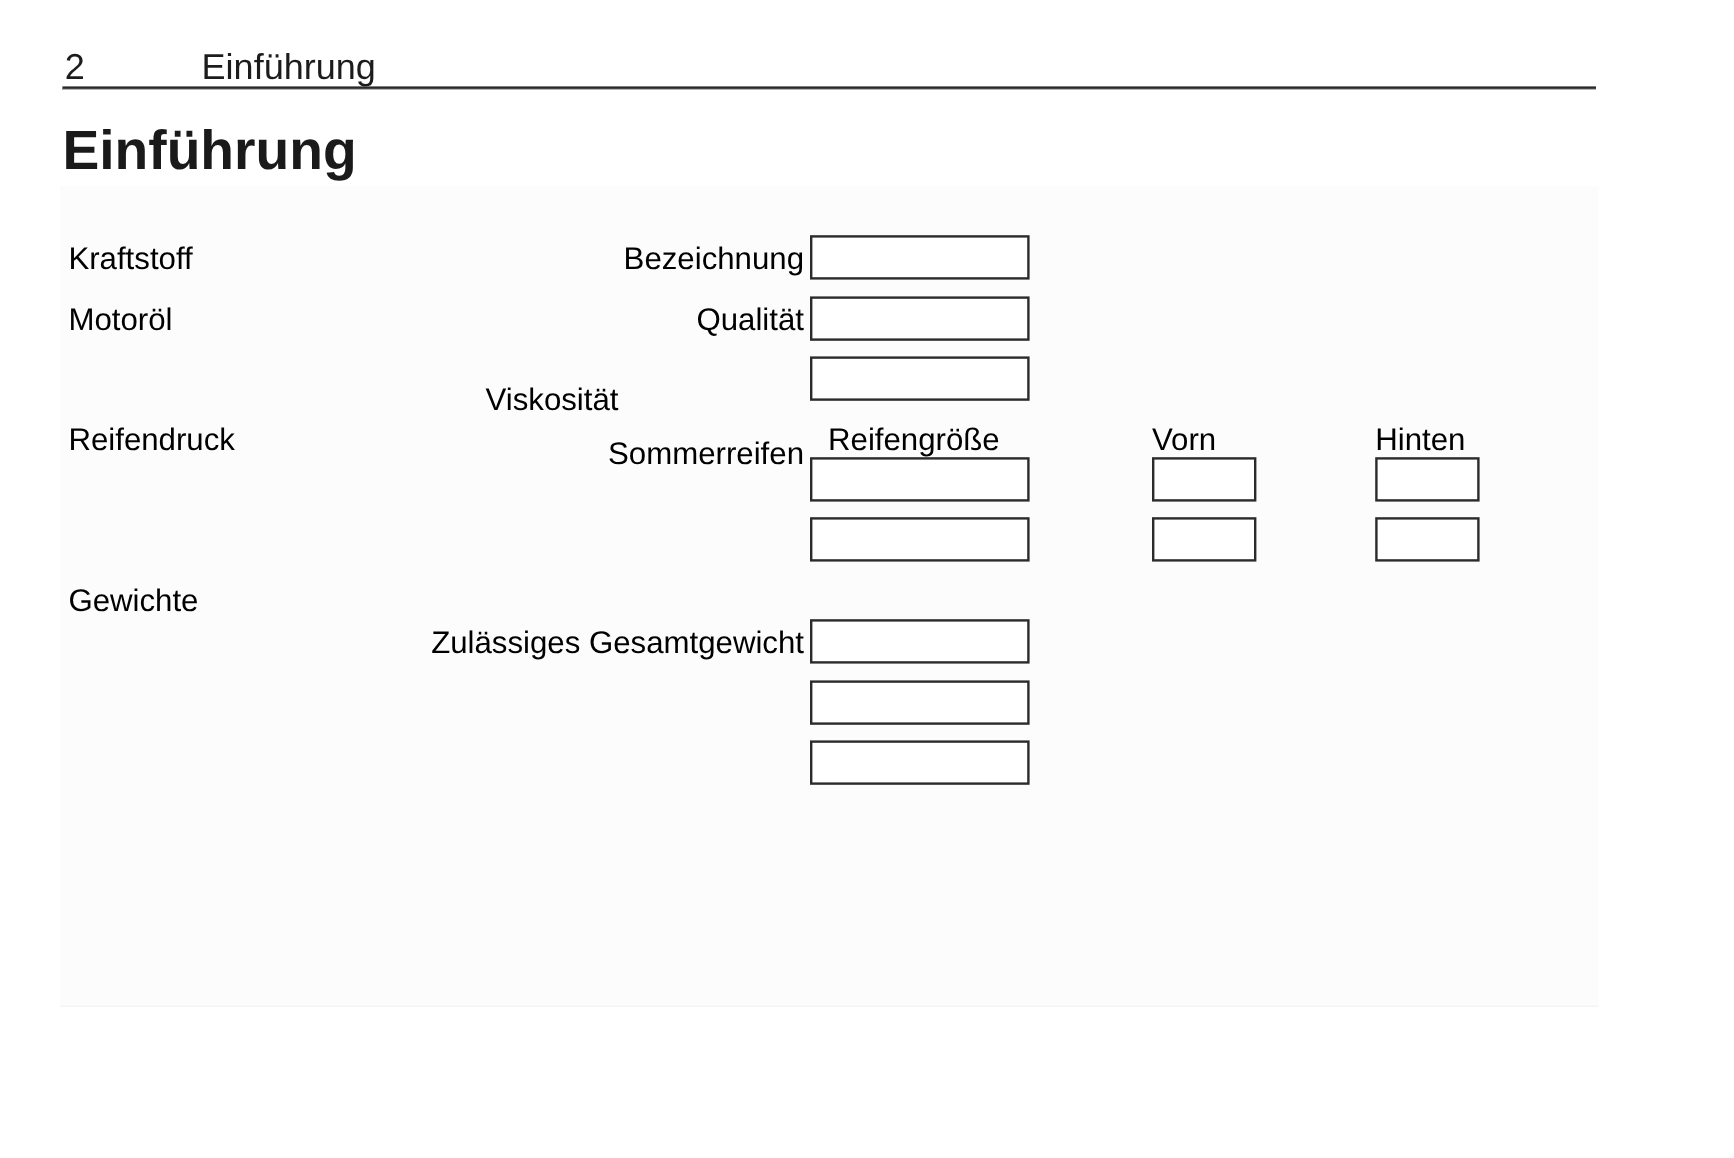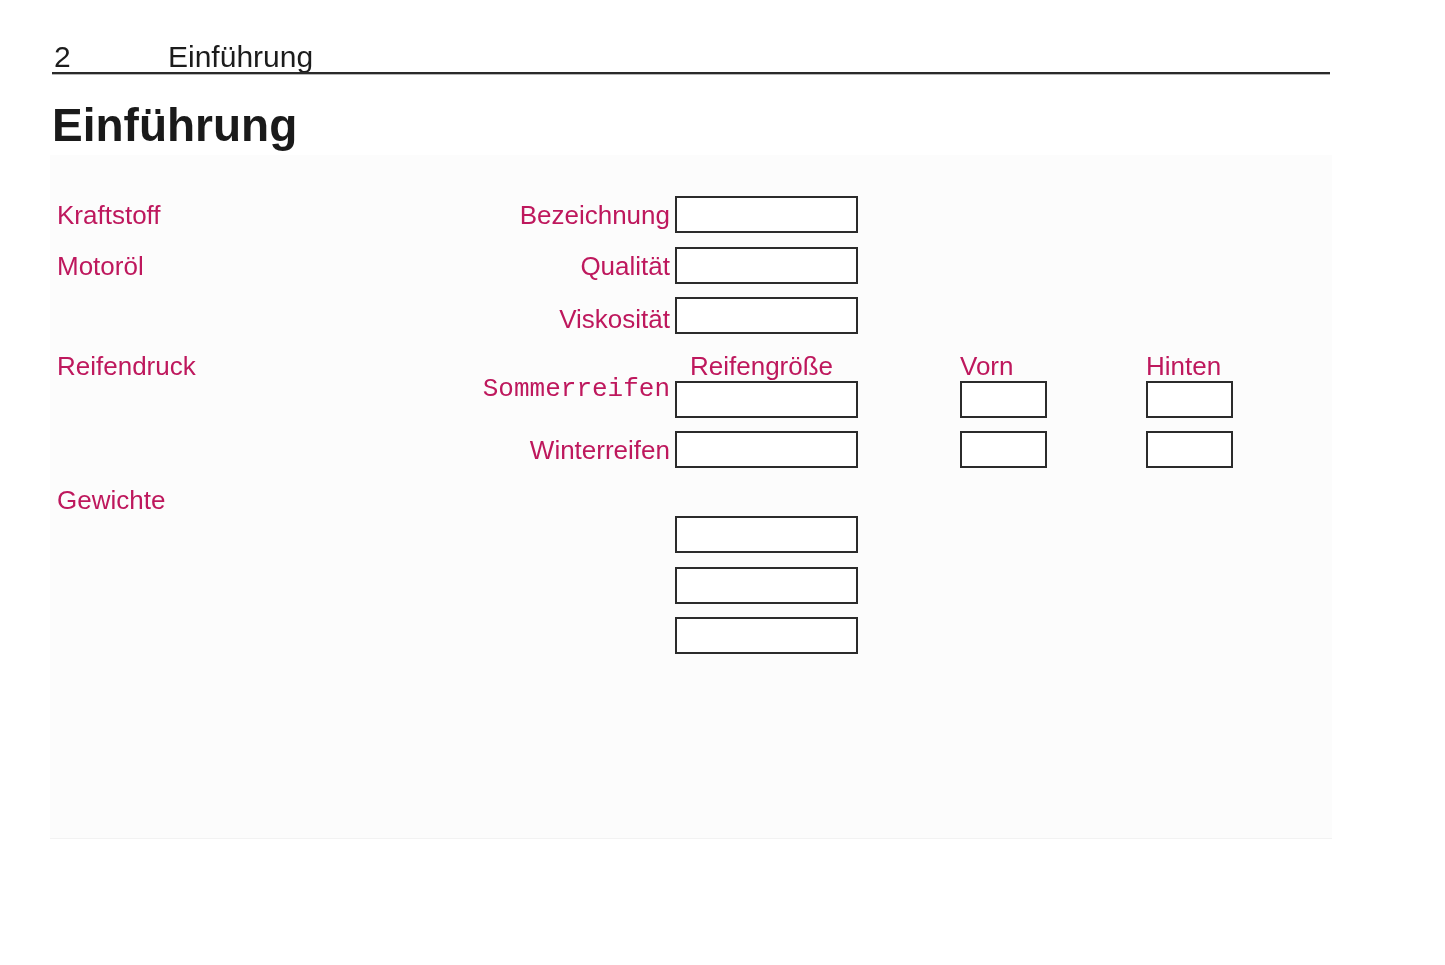--- a/index.html
+++ b/index.html
@@ -62,21 +62,21 @@
     width: 1282px;
     height: 683px;
     background: #fcfcfc;
     border-bottom: 1px solid #f2f2f2;
   }
   
   .lbl {
     position: absolute;
     font-size: 26px;
     line-height: 30px;
-    color: #be185d;
+    color: #000000;
     white-space: nowrap;
   }
   .left-col  { left: 57px; }
   .right-lbl { left: 250px; width: 420px; text-align: right; }
   .colhead-groesse { left: 678px; margin-left: 12px; }
   .colhead-vorn    { left: 960px; }
   .colhead-hinten  { left: 1146px; }
   
   .box {
     position: absolute;
@@ -91,23 +91,23 @@
     outline: none;
     border-radius: 0;
   }
   .box-lg { left: 675px; width: 183px; }
   .box-sm { width: 87px; }
   .col-vorn   { left: 960px; }
   .col-hinten { left: 1146px; }
   
   .r1  { top: 196px; }  .r1l { top: 200px; }
   .r2  { top: 247px; }  .r2l { top: 251px; }
-  .r3  { top: 297px; }  .r3l { top: 304px; }
+  .r3  { top: 297px; }  .r3l { top: 318px; text-align: center; }
   .rh  { top: 351px; }
-  .r4  { top: 381px; }  .r4l { top: 374px; font-family: Liberation Mono, monospace; }
+  .r4  { top: 381px; }  .r4l { top: 363px; }
   .r5  { top: 431px; }  .r5l { top: 435px; }
   .rg  { top: 485px; }
   .r6  { top: 516px; }  .r6l { top: 520px; }
   .r7  { top: 567px; }  .r7l { top: 571px; }
   .r8  { top: 617px; }  .r8l { top: 621px; }
 </style>
 </head>
 <body>
 
 <div class="page">
@@ -134,26 +134,26 @@
   <div class="lbl left-col rh">Reifendruck</div>
   <div class="lbl colhead-groesse rh">Reifengröße</div>
   <div class="lbl colhead-vorn rh">Vorn</div>
   <div class="lbl colhead-hinten rh">Hinten</div>
 
   <div class="lbl right-lbl r4l">Sommerreifen</div>
   <input class="box box-lg r4" type="text" value="" style="">
   <input class="box box-sm col-vorn r4" type="text" value="" style="">
   <input class="box box-sm col-hinten r4" type="text" value="" style="">
 
-  <div class="lbl right-lbl r5l">Winterreifen</div>
   <input class="box box-lg r5" type="text" value="" style="">
   <input class="box box-sm col-vorn r5" type="text" value="" style="">
   <input class="box box-sm col-hinten r5" type="text" value="" style="">
 
   <div class="lbl left-col rg">Gewichte</div>
 
+  <div class="lbl right-lbl r6l">Zulässiges Gesamtgewicht</div>
   <input class="box box-lg r6" type="text" value="" style="">
 
   <input class="box box-lg r7" type="text" value="" style="">
 
   <input class="box box-lg r8" type="text" value="" style="">
 
 </div>
 
 </body></html>

